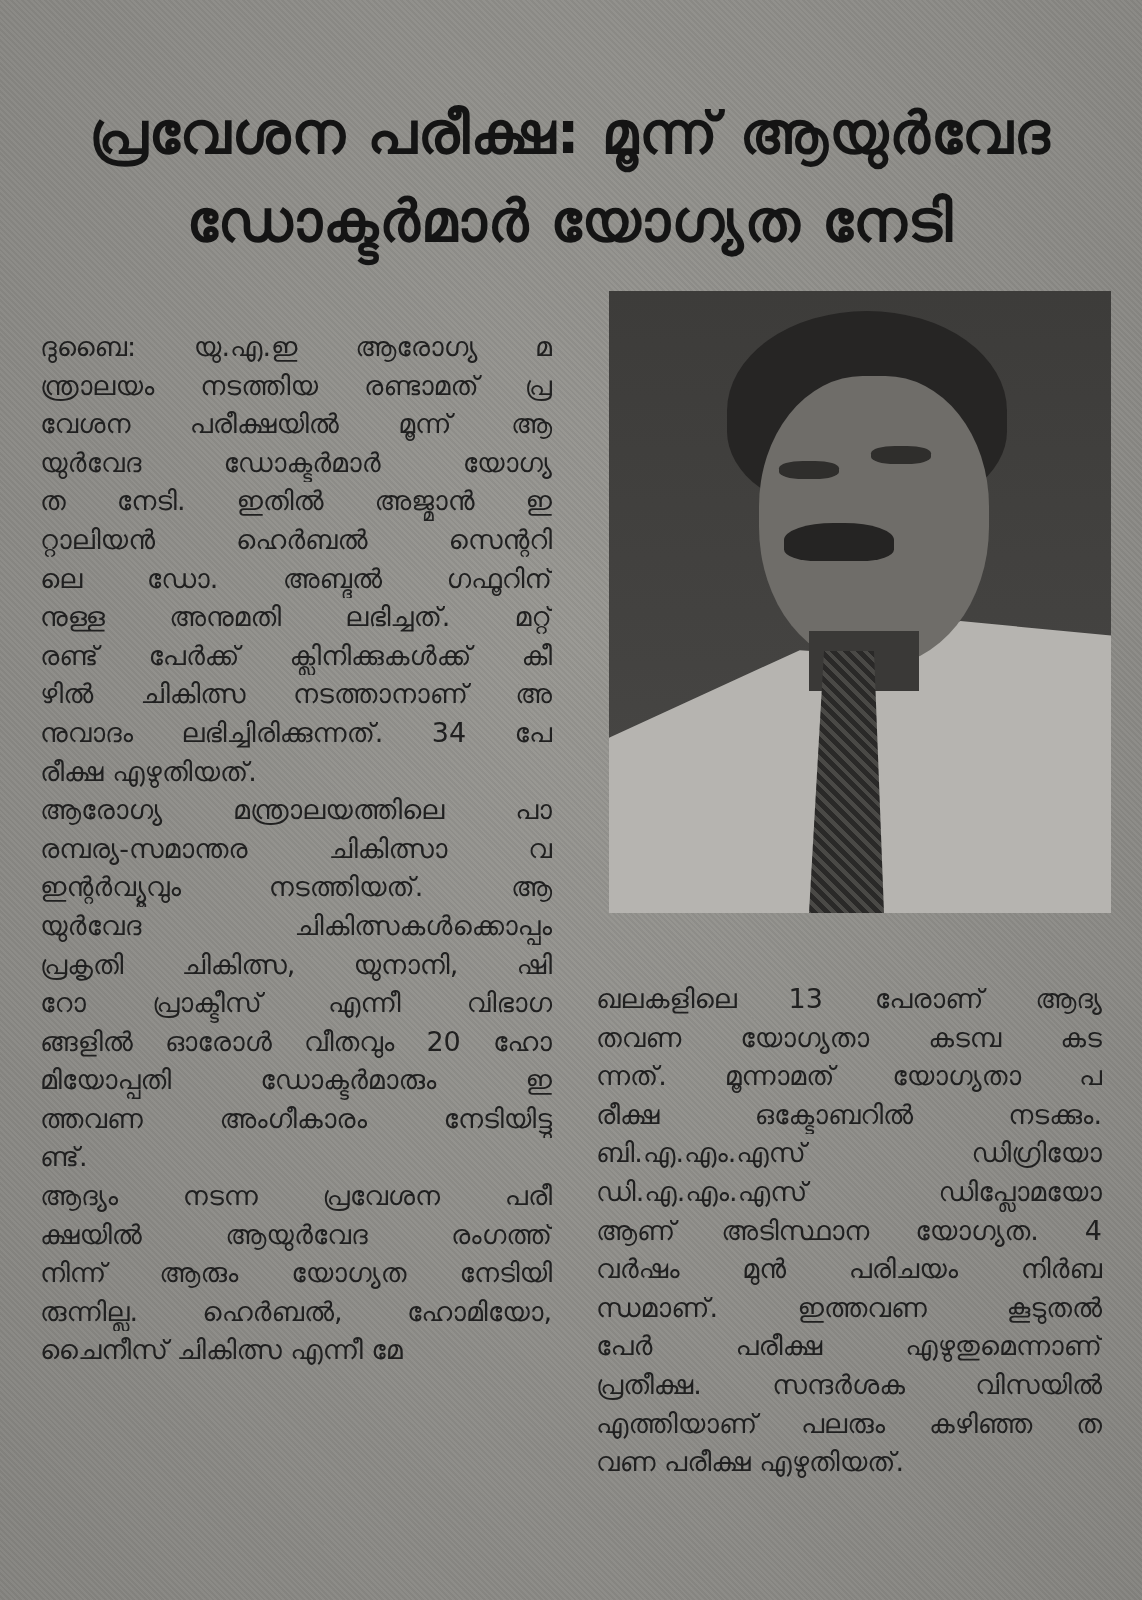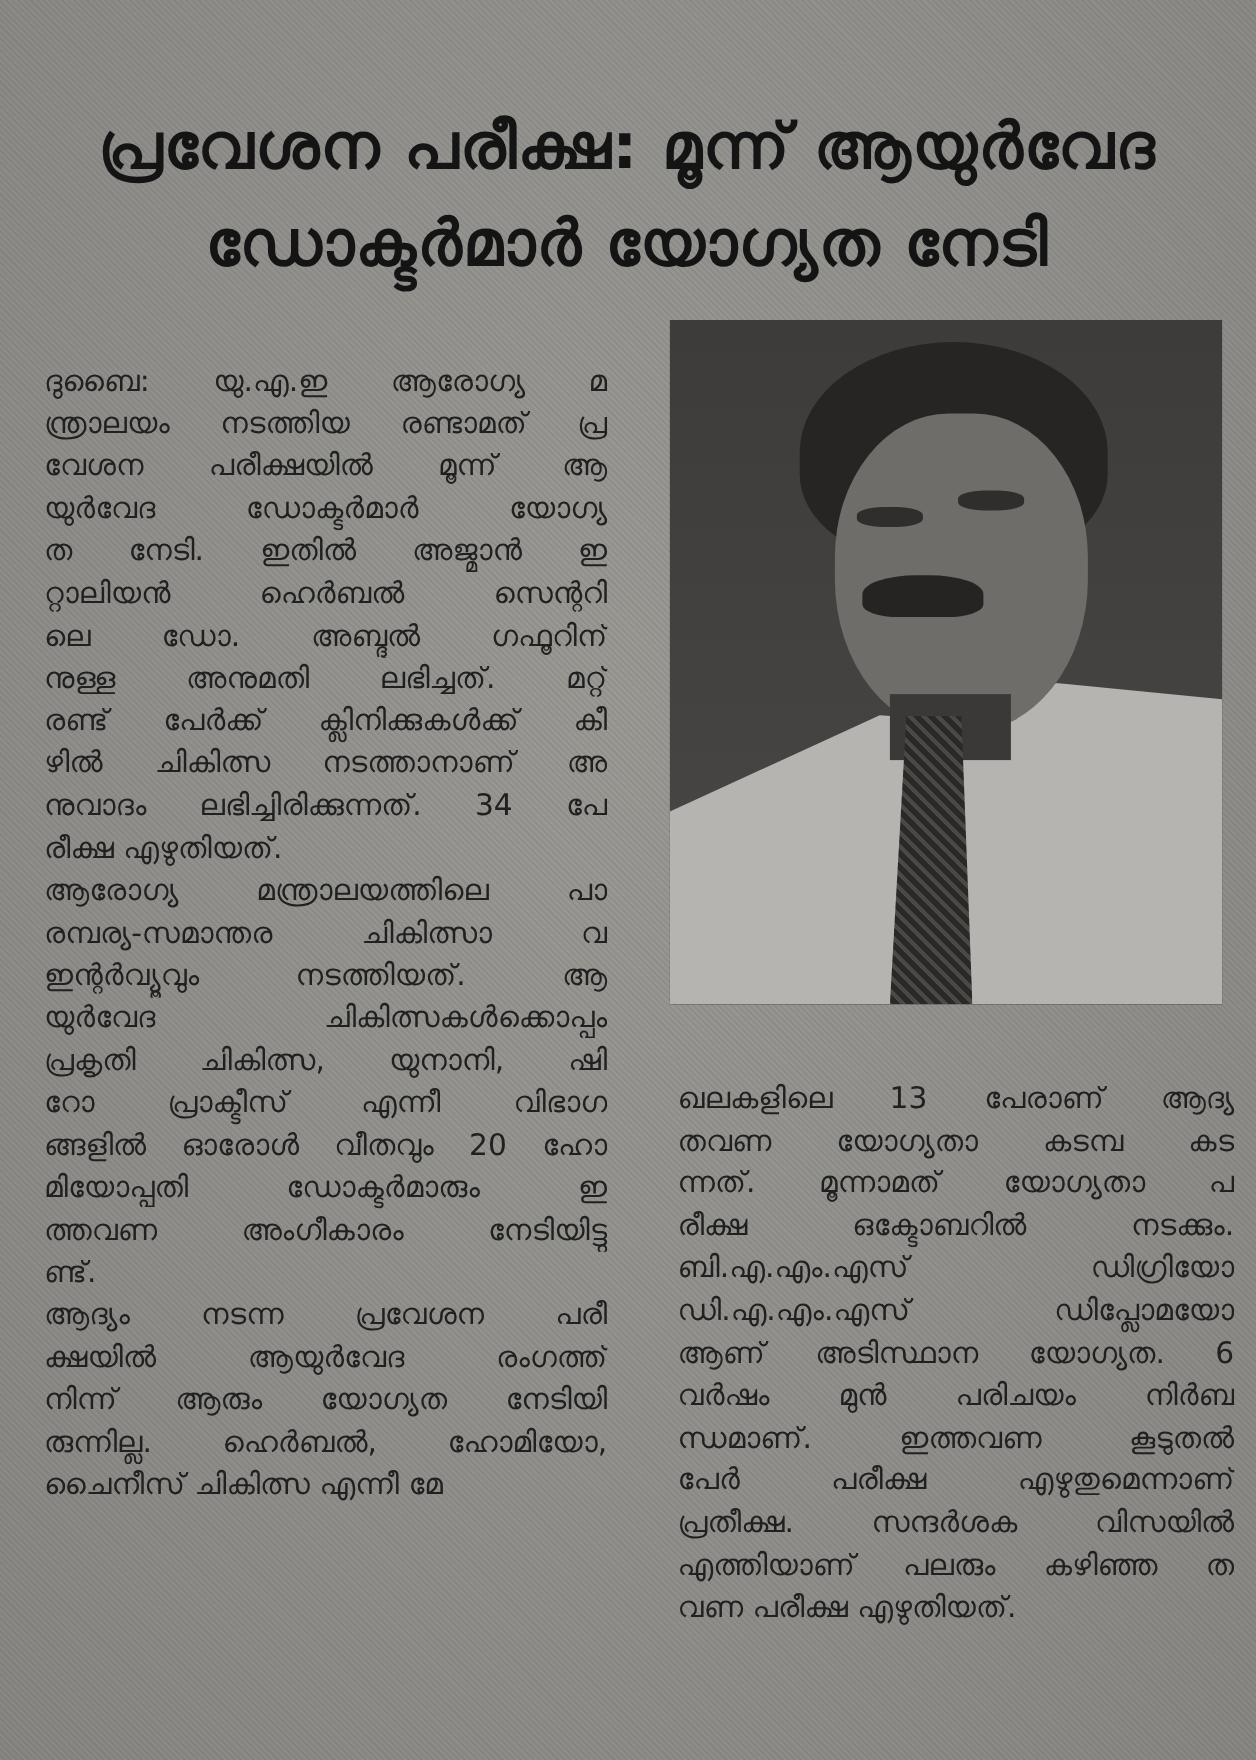--- a/index.html
+++ b/index.html
@@ -30,21 +30,21 @@
       position: absolute;
       font-family: "DejaVu Sans", sans-serif;
       font-size: 27px; line-height: 38.6px;
       color: #202020;
       text-align: justify;
       text-align-last: justify;
     }
     .col .ln { display: block; white-space: nowrap; overflow: hidden; height: 38.6px; }
     .col .ln.last { text-align-last: left; }
     .col-left { left: 40px; top: 288px; width: 512px; margin-top: 40px; }
-    .col-right { left: 616px; top: 980px; width: 506px; }
+    .col-right { left: 596px; top: 980px; width: 506px; }
     .photo {
       position: absolute; left: 609px; top: 291px; width: 502px; height: 622px;
       background: #3f3e3c;
       overflow: hidden;
     }
     .photo .bg {
       position: absolute; inset: 0;
       background: linear-gradient(180deg, #3d3c3a 0%, #444341 60%, #4a4947 100%);
     }
     .photo .shirt {
@@ -128,20 +128,20 @@
   <div class="tie"></div>
 </div>
 
 <div class="col col-right" id="col-right">
     <span class="ln">ഖലകളിലെ 13 പേരാണ് ആദ്യ</span>
     <span class="ln">തവണ യോഗ്യതാ കടമ്പ കട</span>
     <span class="ln">ന്നത്. മൂന്നാമത് യോഗ്യതാ പ</span>
     <span class="ln">രീക്ഷ ഒക്ടോബറിൽ നടക്കും.</span>
     <span class="ln">ബി.എ.എം.എസ് ഡിഗ്രിയോ</span>
     <span class="ln">ഡി.എ.എം.എസ് ഡിപ്ലോമയോ</span>
-    <span class="ln">ആണ് അടിസ്ഥാന യോഗ്യത. 6</span>
+    <span class="ln">ആണ് അടിസ്ഥാന യോഗ്യത. 4</span>
     <span class="ln">വർഷം മുൻ പരിചയം നിർബ</span>
     <span class="ln">ന്ധമാണ്. ഇത്തവണ കൂടുതൽ</span>
     <span class="ln">പേർ പരീക്ഷ എഴുതുമെന്നാണ്</span>
     <span class="ln">പ്രതീക്ഷ. സന്ദർശക വിസയിൽ</span>
     <span class="ln">എത്തിയാണ് പലരും കഴിഞ്ഞ ത</span>
     <span class="ln last">വണ പരീക്ഷ എഴുതിയത്.</span>
   </div>
 
 </body></html>

